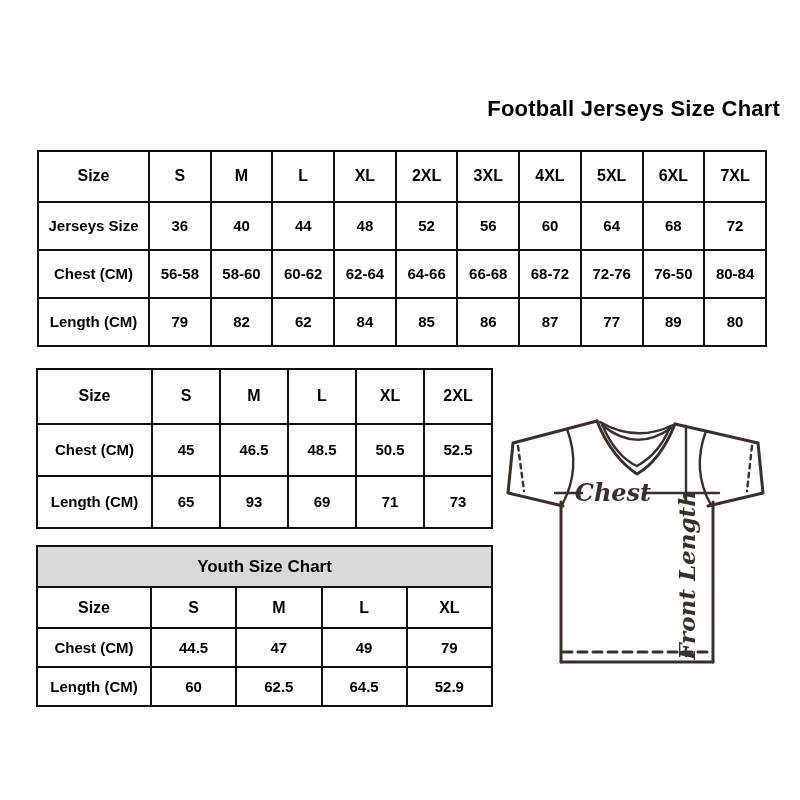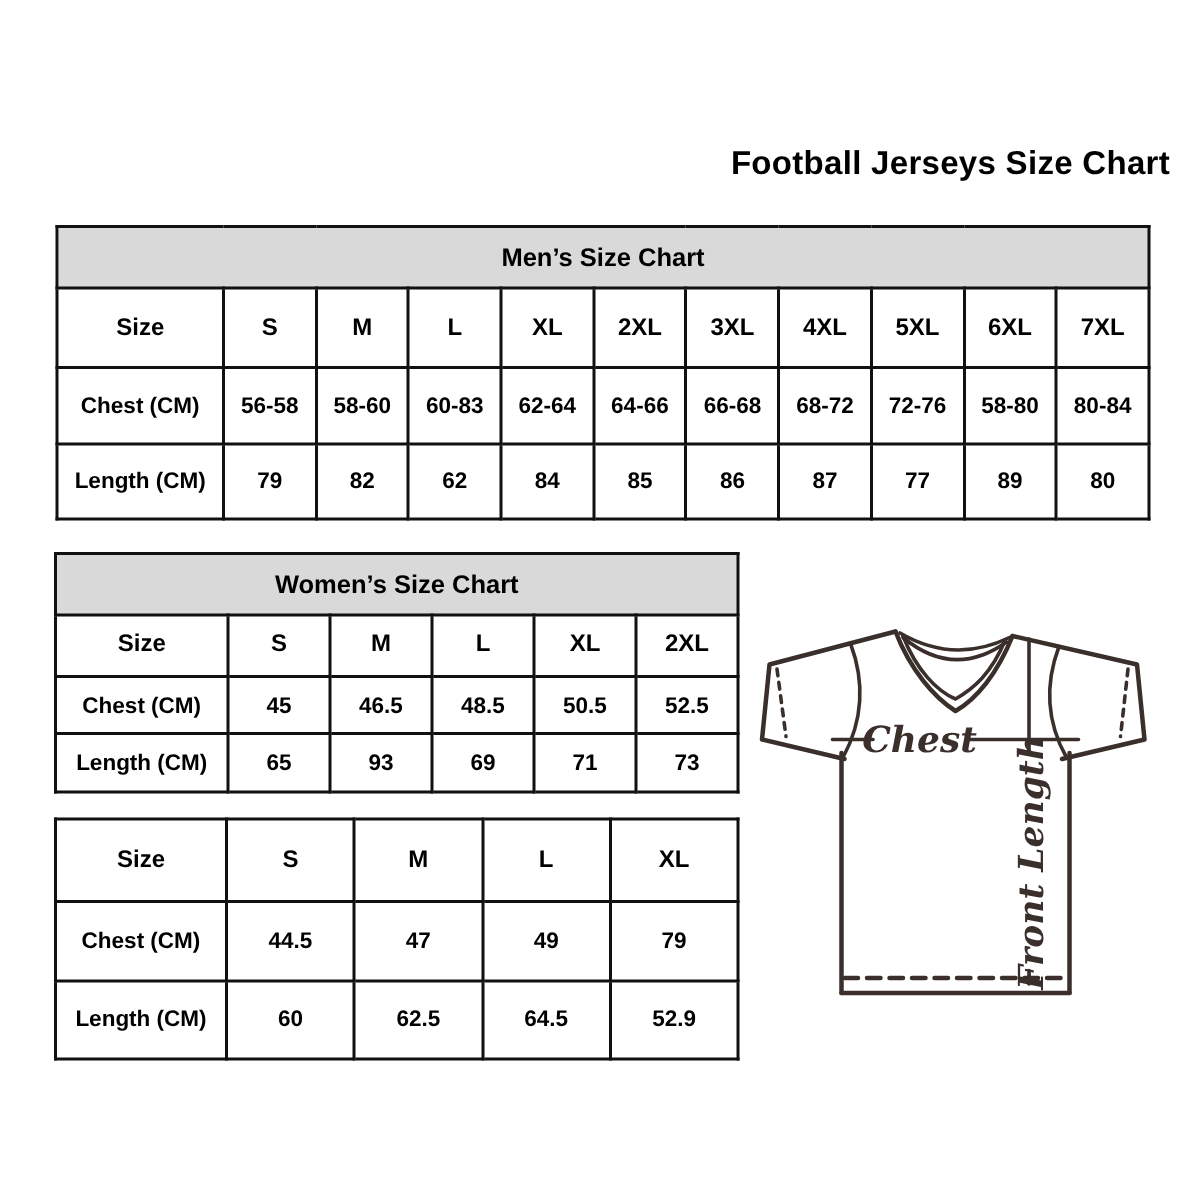--- a/index.html
+++ b/index.html
@@ -49,47 +49,57 @@
 <body style="--text: #000000; --table-border: #111111; --table-header-bg: #d9d9d9; --jersey-line: #3a2f2b;">
 
 <div class="page-title">Football Jerseys Size Chart</div>
 
 <div class="size-table-host t-mens">
     <table class="size-table">
       <colgroup>
         <col style="width: 111px;">
       </colgroup>
       <tbody>
-        <tr>
-          <td colspan="11" class="tbl-title">Men’s Size Chart</td>
-        </tr>
         <tr class="hdr">
           <td>Size</td>
           <td>S</td>
           <td>M</td>
           <td>L</td>
           <td>XL</td>
           <td>2XL</td>
           <td>3XL</td>
           <td>4XL</td>
           <td>5XL</td>
           <td>6XL</td>
           <td>7XL</td>
         </tr>
         <tr>
+          <td>Jerseys Size</td>
+          <td>36</td>
+          <td>40</td>
+          <td>44</td>
+          <td>48</td>
+          <td>52</td>
+          <td>56</td>
+          <td>60</td>
+          <td>64</td>
+          <td>68</td>
+          <td>72</td>
+        </tr>
+        <tr>
           <td>Chest (CM)</td>
           <td>56-58</td>
           <td>58-60</td>
-          <td>60-83</td>
+          <td>60-62</td>
           <td>62-64</td>
           <td>64-66</td>
           <td>66-68</td>
           <td>68-72</td>
           <td>72-76</td>
-          <td>58-80</td>
+          <td>76-50</td>
           <td>80-84</td>
         </tr>
         <tr>
           <td>Length (CM)</td>
           <td>79</td>
           <td>82</td>
           <td>62</td>
           <td>84</td>
           <td>85</td>
           <td>86</td>
@@ -101,23 +111,20 @@
       </tbody>
     </table>
   </div>
 
 <div class="size-table-host t-womens">
     <table class="size-table">
       <colgroup>
         <col style="width: 115px;">
       </colgroup>
       <tbody>
-        <tr>
-          <td colspan="6" class="tbl-title">Women’s Size Chart</td>
-        </tr>
         <tr class="hdr">
           <td>Size</td>
           <td>S</td>
           <td>M</td>
           <td>L</td>
           <td>XL</td>
           <td>2XL</td>
         </tr>
         <tr>
           <td>Chest (CM)</td>
@@ -138,20 +145,23 @@
       </tbody>
     </table>
   </div>
 
 <div class="size-table-host t-youth">
     <table class="size-table">
       <colgroup>
         <col style="width: 114px;">
       </colgroup>
       <tbody>
+        <tr>
+          <td colspan="5" class="tbl-title">Youth Size Chart</td>
+        </tr>
         <tr class="hdr">
           <td>Size</td>
           <td>S</td>
           <td>M</td>
           <td>L</td>
           <td>XL</td>
         </tr>
         <tr>
           <td>Chest (CM)</td>
           <td>44.5</td>

